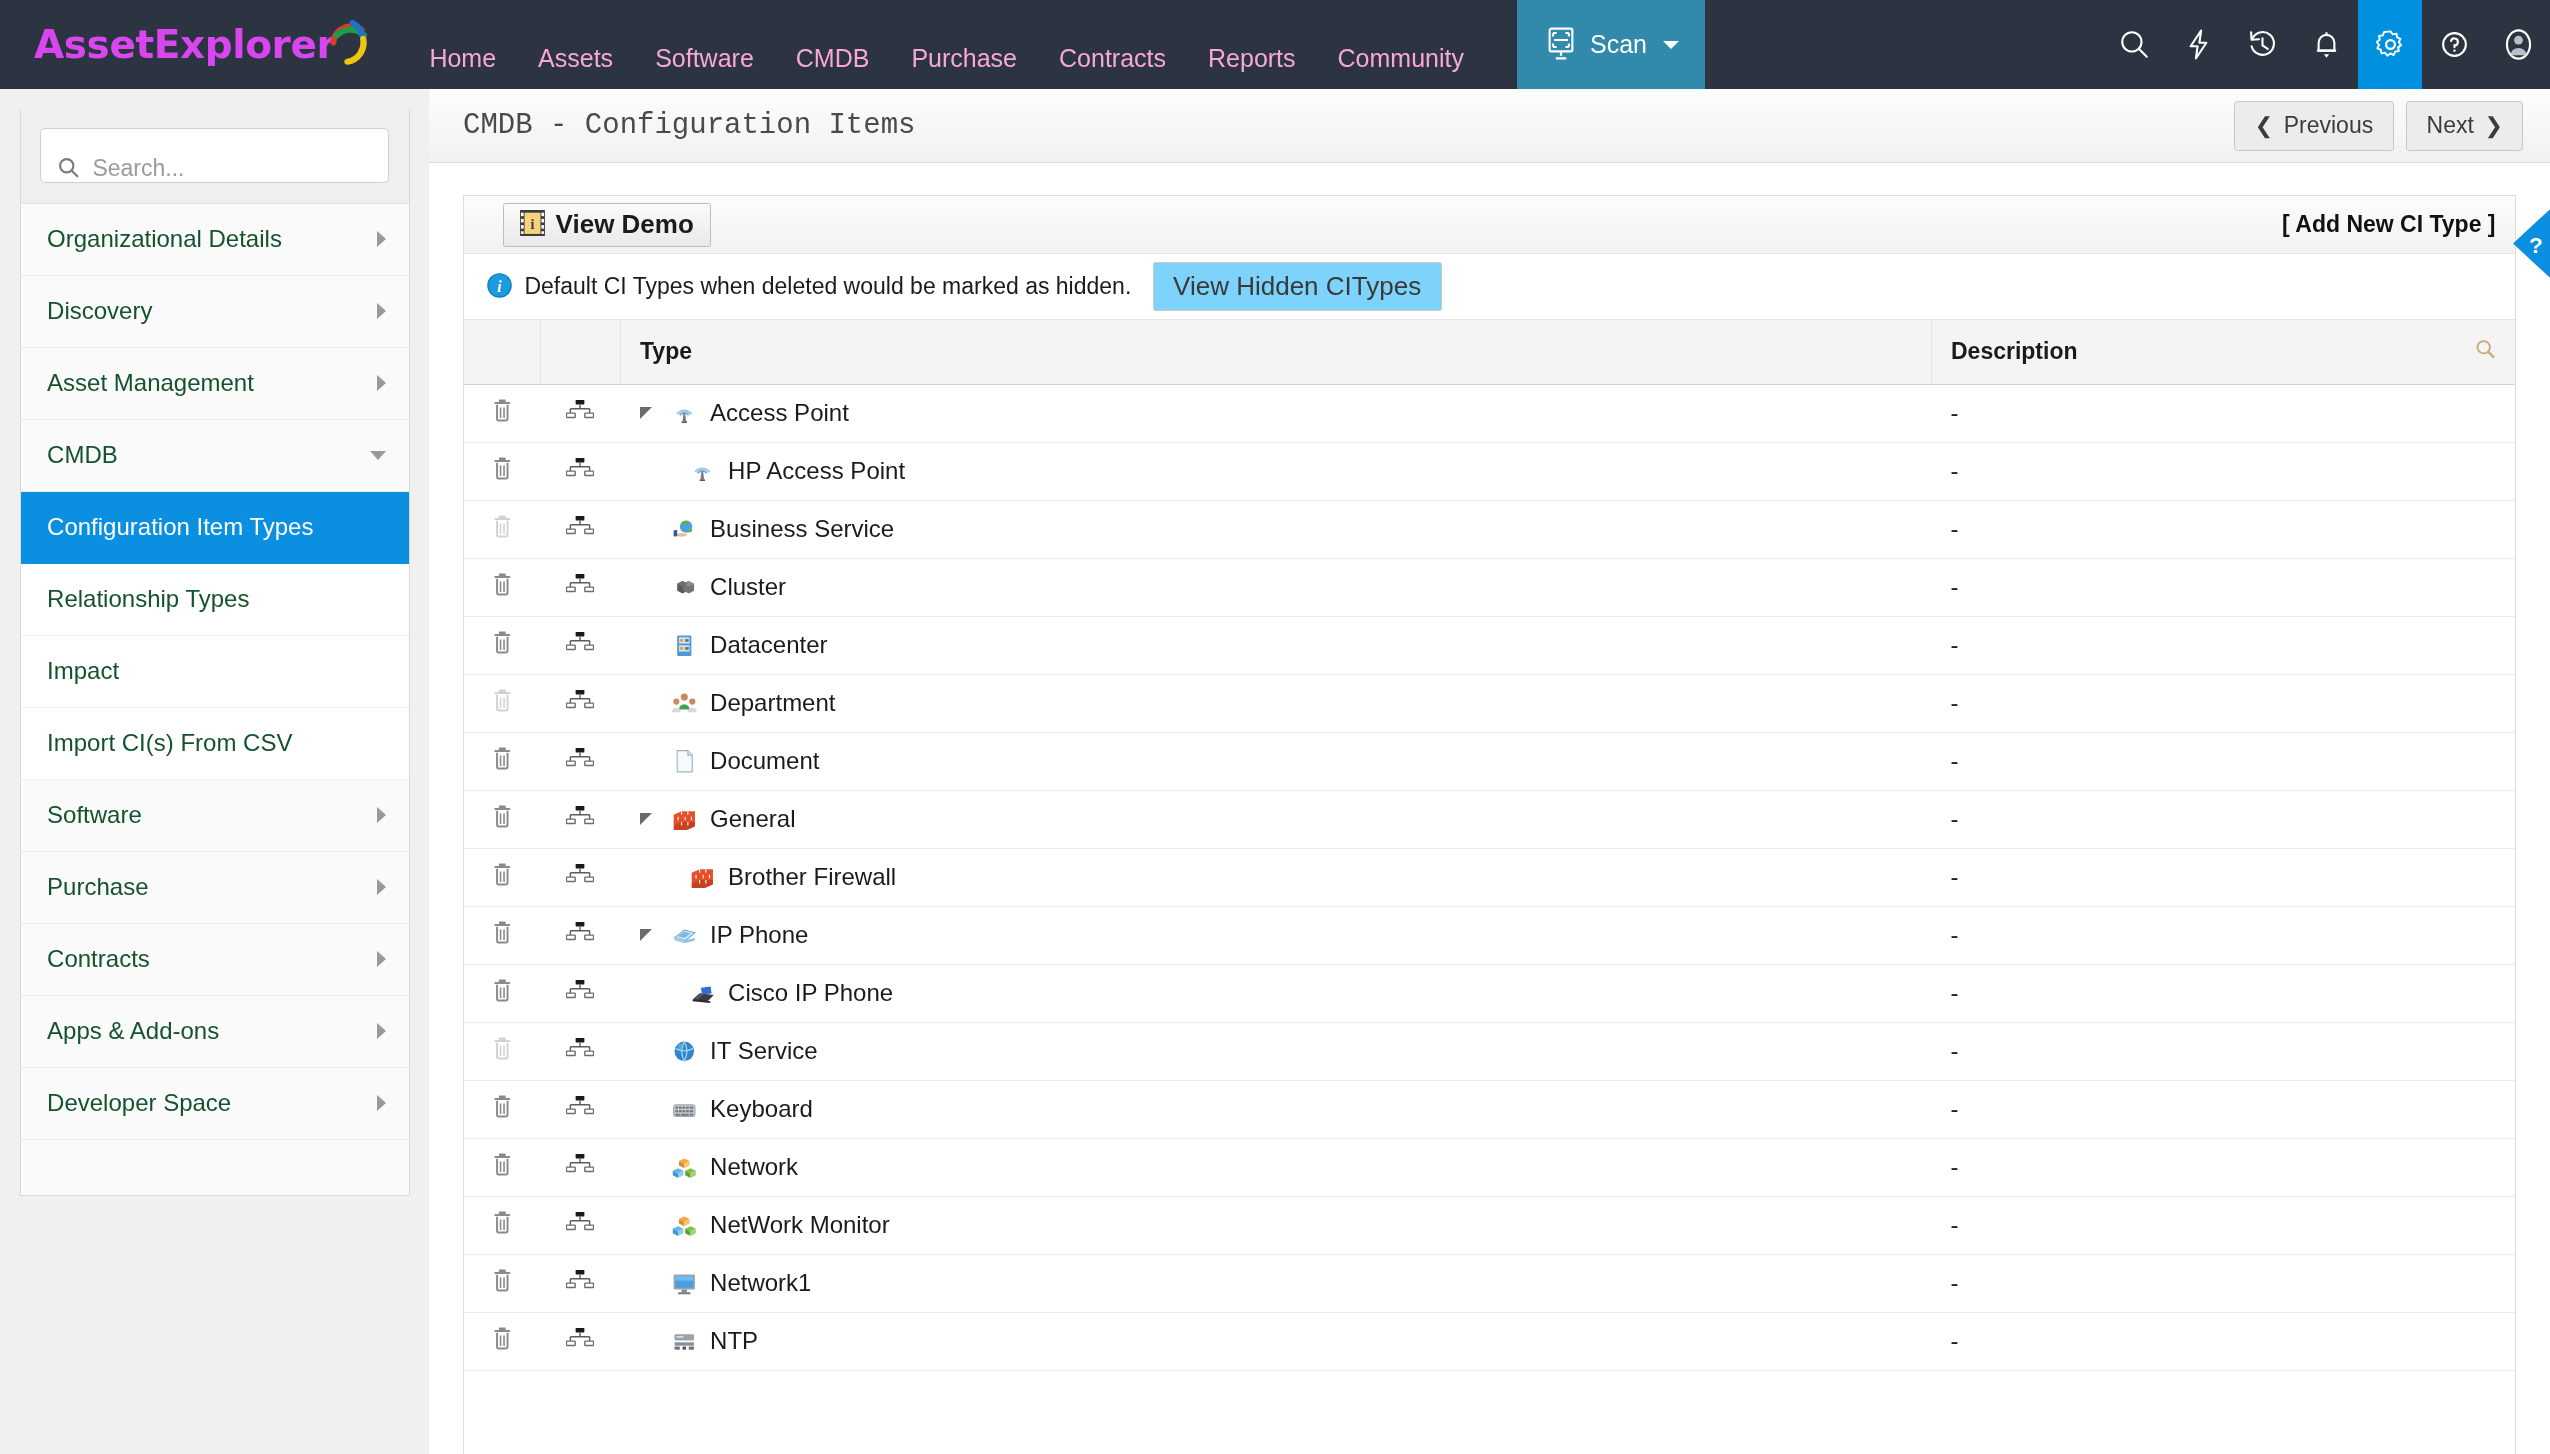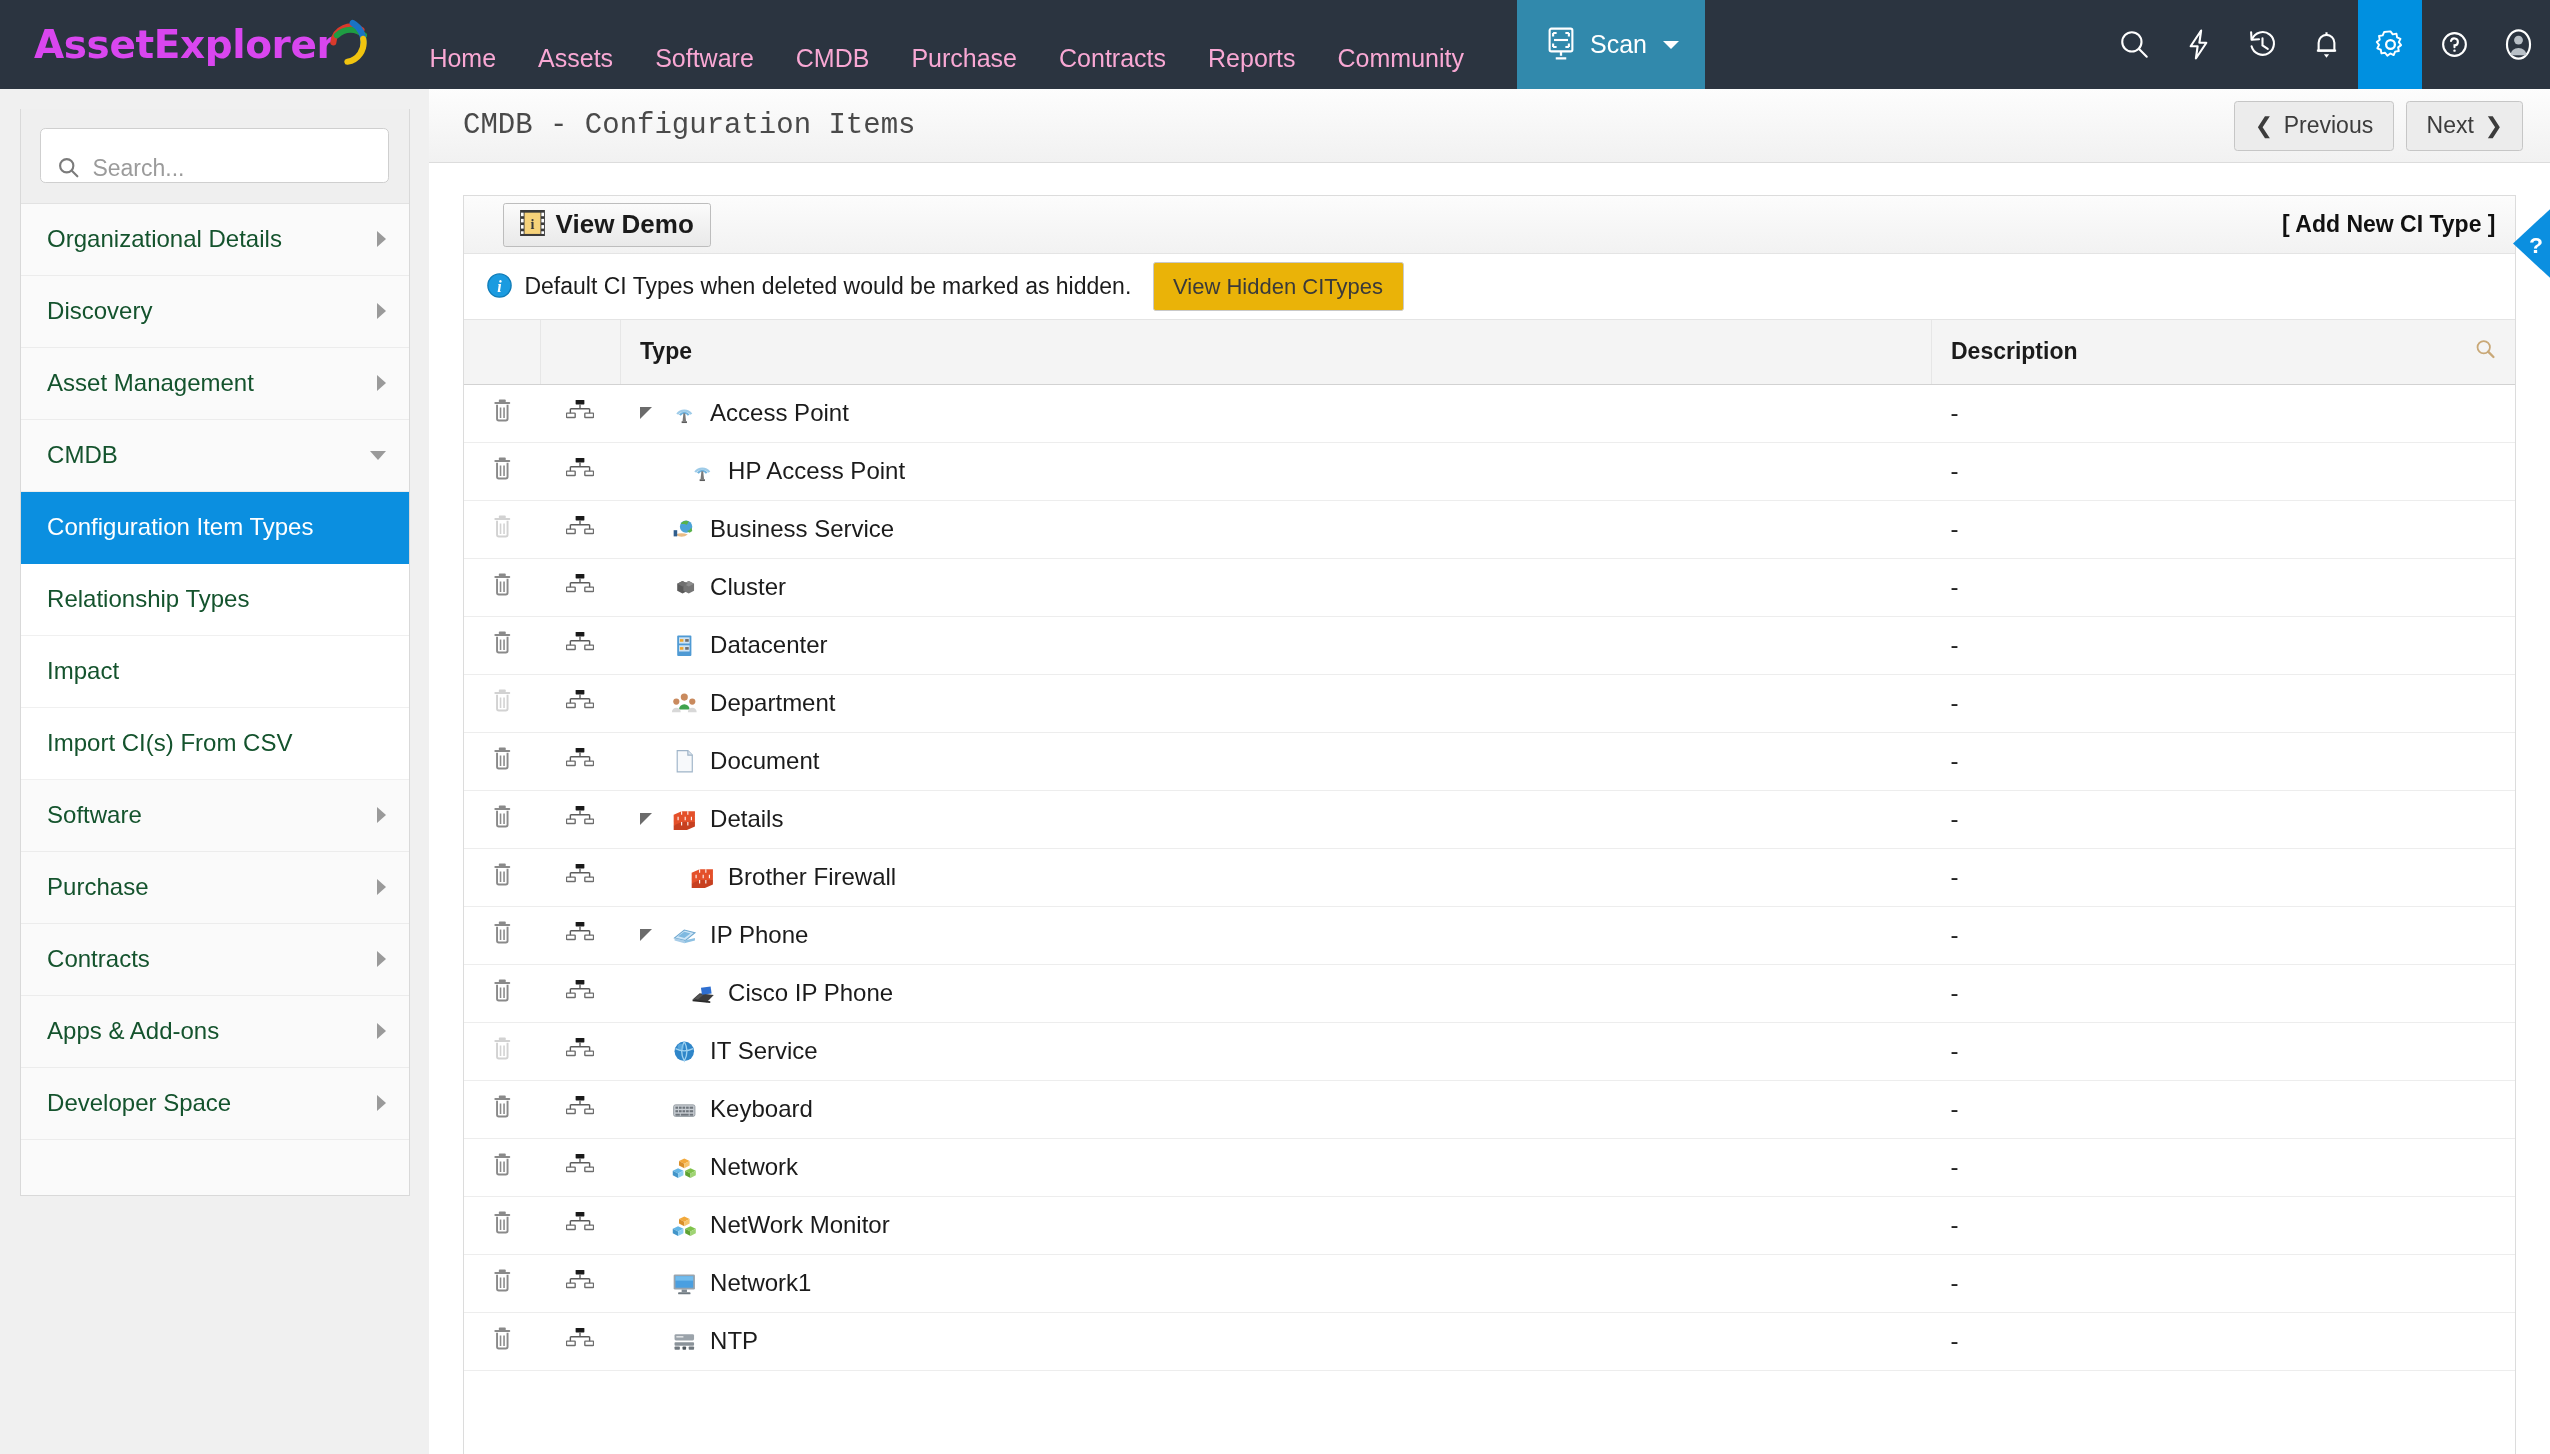--- a/index.html
+++ b/index.html
@@ -104,22 +104,22 @@
   .add-link {
     margin-left:auto; font-size:23px; font-weight:700; color:#111; cursor:pointer; white-space:nowrap;
   }
 
   .info-bar {
     height: 66px; display:flex; align-items:center; gap:12.4px; padding: 0 19.5px 0 23px;
     background:#ffffff; border-bottom:0.9px solid #e4e4e4;
   }
   .info-text { font-size:23px; color:#1b1b1b; }
   .hidden-btn {
-    background:#eab308; border:0.9px solid #c9c9c9; border-radius:2.7px; height:49px;
-    display:flex; align-items:center; padding: 0 19.5px; font-size:22px; color:#3a3a3a; cursor:pointer;
+    background:#7dd3fc; border:0.9px solid #c9c9c9; border-radius:2.7px; height:49px;
+    display:flex; align-items:center; padding: 0 19.5px; font-size:26px; color:#3a3a3a; cursor:pointer;
     margin-left:8.9px;
   }
 
   
   table.ci { width:100%; border-collapse:collapse; table-layout:fixed; }
   table.ci th {
     background:#f4f4f4; height:64px; border-bottom:0.9px solid #d2d2d2; border-right:0.9px solid #e6e6e6;
     text-align:left; font-size:23px; color:#1b1b1b; font-weight:700; padding-left:19.5px;
     vertical-align: middle;
   }
@@ -615,21 +615,21 @@
                       <span class="exp-tri"></span>
                     </span>
                     <span class="ci-icon">
                       <svg width="26.6" height="26.6" viewBox="0 0 30 30">
                         <path d="M3 10 l9-4 15 0 0 6 -9 4 -15 0 z" fill="#e4502a"></path>
                         <path d="M3 16 l9-4 15 0 0 6 -9 4 -15 0 z" fill="#e4502a"></path>
                         <path d="M3 22 l9-4 15 0 0 5 -9 4 -15 0 z" fill="#c74020"></path>
                         <path d="M12 6 v4 M19 6 v4 M8 12 v4 M16 12 v4 M23 12 v4 M12 18 v4 M19 18 v4" stroke="#ffffff" stroke-width="1.2"></path>
                       </svg>
                     </span>
-                    <span class="tname">Details</span>
+                    <span class="tname">General</span>
                   </div>
                 </td>
                 <td class="c4">-</td>
               </tr>
               <tr>
                 <td class="c1"><span class="trash"><svg width="26.6" height="28" viewBox="0 0 30 32" fill="none" stroke="#8a8a8a" stroke-width="2.2">
                       <path d="M7 8 h16" stroke-linecap="round"></path>
                       <rect x="11" y="4" width="8" height="3" rx="1" fill="#8a8a8a" stroke="none"></rect>
                       <path d="M9 10 v16 a2 2 0 0 0 2 2 h8 a2 2 0 0 0 2-2 v-16"></path>
                       <path d="M13 13 v12 M17 13 v12" stroke-width="1.8"></path>

